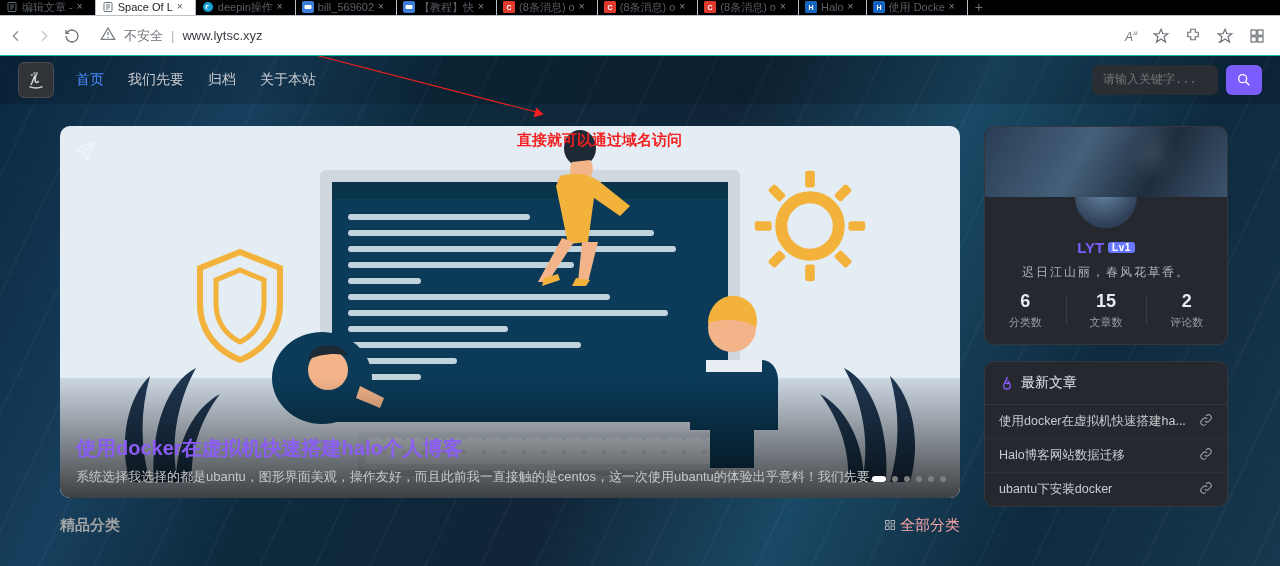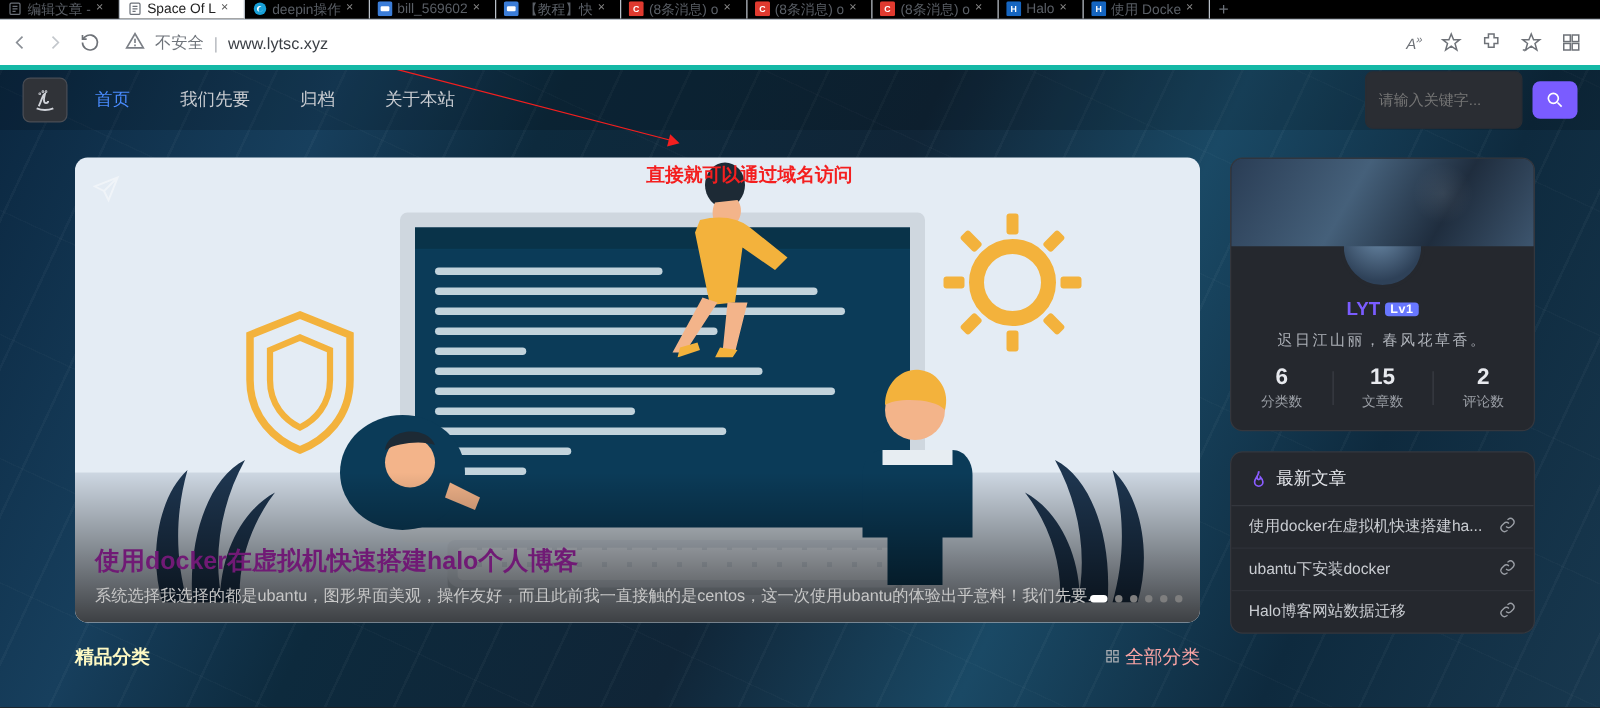--- a/index.html
+++ b/index.html
@@ -6,42 +6,42 @@
   body { font-family:"Microsoft YaHei","PingFang SC",Arial,sans-serif; background:#1e1e1e; width:1280px; height:566px; overflow:hidden; position:relative; }
   .browser-top { position:relative; z-index:30; }
   .tabs-bar { height:16px; background:#000000; display:flex; align-items:flex-end; overflow:hidden; border-bottom:1px solid #b9c0c8;}
   .tab { display:flex; align-items:center; height:16px; padding:0 8px 0 6px; font-size:11px; color:#5a5f66; border-right:1px solid #b9c0c8; gap:4px; position:relative; max-width:120px; }
   .tab.active { background:#fff; color:#222; }
   .tab .tab-title { white-space:nowrap; overflow:hidden; text-overflow:ellipsis; max-width:70px;}
   .tab .fav { width:12px; height:12px; display:flex; align-items:center; justify-content:center; flex:0 0 12px;}
   .tab .close { width:10px; height:10px; color:#888; flex:0 0 10px; font-size:10px; line-height:10px; }
   .tab.active .close { color:#555; }
   .tab-new { width:22px; display:flex; align-items:center; justify-content:center; color:#6b7078; font-size:14px;}
-  .addr-bar { height:40px; background:#fff; display:flex; align-items:center; padding:0 8px; gap:8px; border-bottom:4px solid #14b8a6;}
+  .addr-bar { height:40px; background:#fff; display:flex; align-items:center; padding:0 8px; gap:8px; border-bottom:1px solid #14b8a6;}
   .nav-arrows { display:flex; align-items:center; gap:12px; color:#8a8f96; }
   .nav-ico { width:16px; height:16px; }
   .url-box { flex:1; display:flex; align-items:center; height:28px; border-radius:14px; padding:0 12px; gap:8px; font-size:13px; color:#555; }
   .url-box .warn svg { width:16px; height:16px; fill:#7b7f86;}
   .url-box .insecure { color:#6f747b; }
   .url-box .sep { color:#b0b4ba; }
   .url-box .domain { color:#3b3f45; }
   .right-icons { display:flex; align-items:center; gap:14px; color:#6e7278; padding-right:6px;}
   .right-icons svg { width:18px; height:18px; stroke:#6e7278; fill:none; stroke-width:1.6;}
 
   .page { height:510px; position:relative; overflow:hidden; }
   .page-bg { position:absolute; inset:0; background:linear-gradient(115deg,#0b2740 0%,#173f5d 18%,#0d2a3d 30%,#102537 50%,#1a4965 66%,#0e2a3e 82%,#18384f 100%); }
   .page-bg::before{content:"";position:absolute;inset:0;background:repeating-linear-gradient(115deg,rgba(255,255,255,0.03) 0px,rgba(255,255,255,0.03) 2px,transparent 2px,transparent 50px),repeating-linear-gradient(25deg,rgba(255,255,255,0.02) 0px,rgba(255,255,255,0.02) 1px,transparent 1px,transparent 90px);} 
   .topnav { height:48px; display:flex; align-items:center; padding:0 18px; position:relative; z-index:2; background:rgba(0,0,0,0.15);}
   .brand { width:36px; height:36px; background:#303338; border:1px solid #4a4d54; border-radius:6px; display:flex; align-items:center; justify-content:center; color:#d0d3d9; margin-right:22px;}
   .brand svg { width:20px; height:20px; }
-  .navlinks { display:flex; gap:40px; font-size:14px; }
+  .navlinks { display:flex; gap:24px; font-size:14px; }
   .navlinks a { color:#c9ccd1; text-decoration:none; }
   .navlinks a.active { color:#4a8cff; }
   .search-wrap { margin-left:auto; display:flex; align-items:center; gap:8px; }
-  .search-in { background:#2a2d33; border:1px solid #2a2d33; color:#9aa0a8; height:46px; width:126px; border-radius:6px; padding:0 10px; font-size:12px; outline:none;}
+  .search-in { background:#2a2d33; border:1px solid #2a2d33; color:#9aa0a8; height:30px; width:126px; border-radius:6px; padding:0 10px; font-size:12px; outline:none;font-family:Liberation Mono, monospace;}
   .search-btn { width:36px; height:30px; background:#7a5cff; border-radius:6px; display:flex; align-items:center; justify-content:center;}
   .search-btn svg { width:16px; height:16px; stroke:#fff; fill:none; stroke-width:2;}
 
   .content { position:relative; z-index:2; display:flex; padding:22px 20px 0 60px; gap:24px; }
   .main { flex:0 0 900px; }
   .hero { position:relative; width:900px; height:372px; border-radius:10px; overflow:hidden; background:#e4ecf4; }
   .hero-ill { position:absolute; inset:0; }
   .desk { position:absolute; left:0; right:0; bottom:0; height:120px; background:#cdd7e2; }
   .screen { position:absolute; left:260px; top:44px; width:420px; height:264px; background:#0b3b58; border:12px solid #cfd7df; border-radius:6px;}
   .screen .bar { height:18px; background:#093349; border-bottom:1px solid #0a3d5a;}
@@ -53,27 +53,27 @@
   .gearR { position:absolute; right:90px; top:40px; width:120px; height:120px; }
   .personR { position:absolute; right:160px; bottom:30px; width:140px; height:180px;}
   .personL { position:absolute; left:190px; bottom:50px; width:140px; height:140px;}
   .lady { position:absolute; left:430px; top:0px; width:170px; height:160px;}
   .plantL { position:absolute; left:50px; bottom:16px; width:120px; height:150px;}
   .plantR { position:absolute; right:30px; bottom:16px; width:110px; height:150px;}
   .send-ico { position:absolute; left:14px; top:14px; opacity:.45; }
   .send-ico svg { width:22px; height:22px; stroke:#fff; fill:none; stroke-width:1.6;}
   .hero-grad { position:absolute; left:0; right:0; bottom:0; height:120px; background:linear-gradient(180deg,rgba(0,0,0,0) 0%,rgba(0,0,0,0.70) 100%);} 
   .hero-text { position:absolute; left:16px; right:16px; bottom:12px; color:#fff;}
-  .hero-text h3 { font-size:20px; font-weight:600; margin-bottom:6px; color:#701a75;}
+  .hero-text h3 { font-size:20px; font-weight:600; margin-bottom:6px; color:#8b5cf6;}
   .hero-text p { font-size:13px; color:#c7c7c7; white-space:nowrap; overflow:hidden; text-overflow:ellipsis;}
   .dots { position:absolute; right:14px; bottom:16px; display:flex; gap:6px;}
   .dots span { width:6px; height:6px; border-radius:50%; background:#7e7e7e;}
   .dots span.active { width:14px; border-radius:3px; background:#fff;}
   .section-head { display:flex; justify-content:space-between; align-items:center; margin-top:18px; font-size:15px;}
-  .section-head .t { color:#fef9c3; font-weight:600;}
+  .section-head .t { color:#a3a3a3; font-weight:600;}
   .section-head .all { color:#fca5a5;}
 
   .side { flex:0 0 244px; }
   .card { background:#25282e; border:1px solid #34373e; border-radius:10px; color:#cfd2d8; margin-bottom:16px; overflow:hidden;}
   .profile { padding:0 0 14px 0; }
   .profile .cover { height:70px; background:linear-gradient(120deg,#2a3d55 0%,#45607a 40%,#1f2d3e 70%,#3d556e 100%); position:relative;}
   .profile .cover::after{content:"";position:absolute;inset:0;background:radial-gradient(40px 40px at 70% 40%,rgba(255,255,255,.08),transparent 60%);} 
   .avatar { width:68px; height:68px; border-radius:50%; border:3px solid #25282e; background:radial-gradient(circle at 45% 35%,#6b8aa8,#2e4158 70%); margin:-34px auto 0 auto; display:block;}
   .pname { text-align:center; margin-top:8px; font-size:15px; color:#7a5cff; font-weight:600;}
   .pname .lv { display:inline-block; font-size:10px; background:#6877ff; color:#fff; padding:0 4px; border-radius:3px; margin-left:4px; vertical-align:2px; letter-spacing:.5px;}
@@ -395,28 +395,28 @@
           <span>最新文章</span>
         </div>
         <div id="latestlist">
             <div class="listitem">
               <span class="t">使用docker在虚拟机快速搭建ha...</span>
               <span class="linkico"><svg viewBox="0 0 24 24">
                   <path d="M10 14a5 5 0 0 0 7 0l3-3a5 5 0 0 0-7-7l-1 1M14 10a5 5 0 0 0-7 0l-3 3a5 5 0 0 0 7 7l1-1"></path>
                 </svg></span>
             </div>
             <div class="listitem">
+              <span class="t">Halo博客网站数据迁移</span>
+              <span class="linkico"><svg viewBox="0 0 24 24">
+                  <path d="M10 14a5 5 0 0 0 7 0l3-3a5 5 0 0 0-7-7l-1 1M14 10a5 5 0 0 0-7 0l-3 3a5 5 0 0 0 7 7l1-1"></path>
+                </svg></span>
+            </div>
+            <div class="listitem">
               <span class="t">ubantu下安装docker</span>
               <span class="linkico"><svg viewBox="0 0 24 24">
                   <path d="M10 14a5 5 0 0 0 7 0l3-3a5 5 0 0 0-7-7l-1 1M14 10a5 5 0 0 0-7 0l-3 3a5 5 0 0 0 7 7l1-1"></path>
                 </svg></span>
             </div>
-            <div class="listitem">
-              <span class="t">Halo博客网站数据迁移</span>
-              <span class="linkico"><svg viewBox="0 0 24 24">
-                  <path d="M10 14a5 5 0 0 0 7 0l3-3a5 5 0 0 0-7-7l-1 1M14 10a5 5 0 0 0-7 0l-3 3a5 5 0 0 0 7 7l1-1"></path>
-                </svg></span>
-            </div>
           </div>
       </div>
     </div>
   </div>
 </div>
 
 </body></html>

